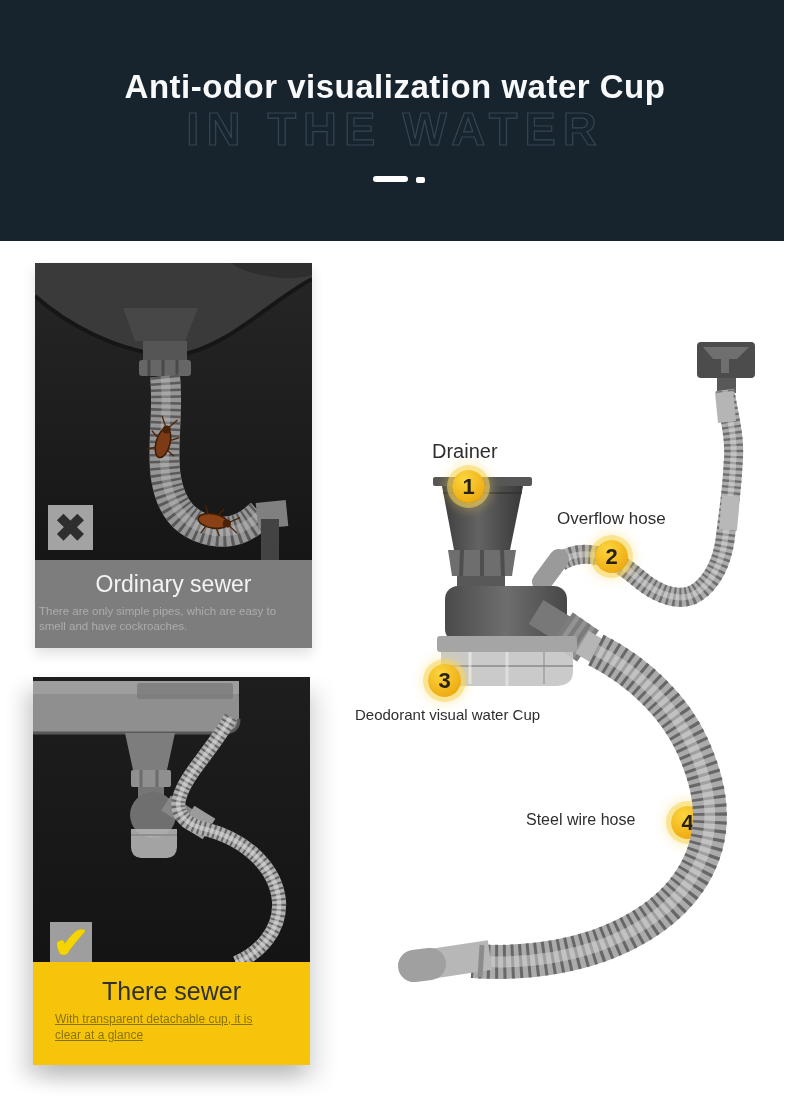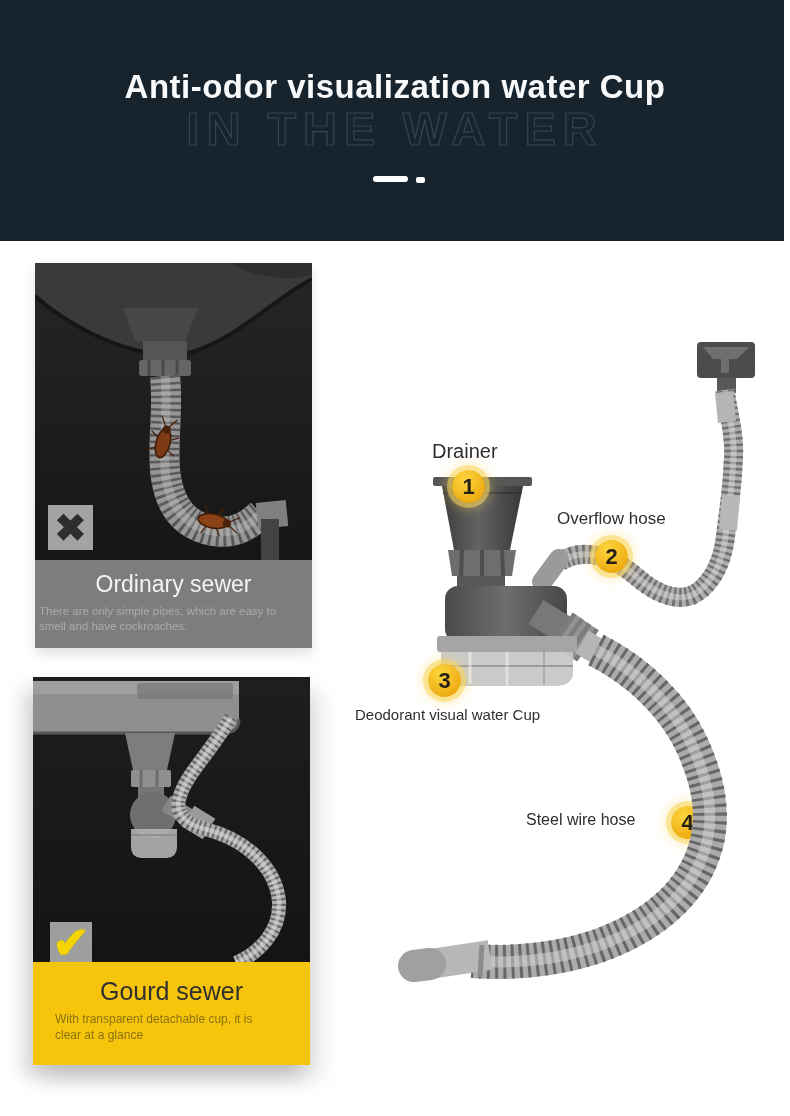--- a/index.html
+++ b/index.html
@@ -24,21 +24,21 @@
   .card2{left:33px;top:677px;box-shadow:-10px 12px 18px rgba(0,0,0,.16),10px 14px 20px rgba(0,0,0,.12);}
   .card2 .card-photo{height:285px;background:linear-gradient(#1e1e1e,#141414);}
   .card-caption{position:relative;width:277px;}
   .caption-gray{height:88px;background:#7d7d7d;}
   .caption-yellow{height:103px;background:#f6c50b;}
   .caption-title{margin:0;padding-top:11px;text-align:center;font-weight:400;}
   .caption-gray .caption-title{font-size:23px;color:#f3f3f3;}
   .caption-yellow .caption-title{font-size:25px;color:#303030;padding-top:15px;}
   .caption-text{margin:6px 8px 0 0;line-height:1.32;}
   .caption-gray .caption-text{padding:0 4px;font-size:11.5px;color:#acacac;}
-  .caption-yellow .caption-text{padding:0 28px 0 22px;font-size:12px;color:rgba(45,45,20,.55);}
+  .caption-yellow .caption-text{padding:0 28px 0 22px;font-size:12px;color:rgba(45,45,20,.55);text-decoration:underline;}
 
   .verdict{position:absolute;display:flex;align-items:center;justify-content:center;}
   .verdict-x{left:13px;top:242px;width:45px;height:45px;background:#a3a3a3;
         color:#2e2e2e;font-size:38px;font-weight:700;line-height:1;}
   .verdict-check{left:17px;top:245px;width:42px;height:42px;background:#9e9e9e;
         color:#f4d503;font-size:44px;font-weight:700;line-height:1;text-shadow:0 0 1px #c9ad00;}
 
   
   .diagram-svg{position:absolute;left:330px;top:300px;width:460px;height:716px;z-index:2;}
   .diagram-label{position:absolute;color:#2e2e2e;z-index:4;white-space:nowrap;}
@@ -136,21 +136,21 @@
 
         <g>
           <path d="M198,40 C178,75 152,98 146,122 C142,138 155,148 172,152 C215,163 243,192 246,224 C248,254 226,276 203,286" fill="none" stroke="#b0b0b0" stroke-width="14"></path>
           <path d="M198,40 C178,75 152,98 146,122 C142,138 155,148 172,152 C215,163 243,192 246,224 C248,254 226,276 203,286" fill="none" stroke="#585858" stroke-width="14" stroke-dasharray="2 3.2" opacity=".85"></path>
           <path d="M198,40 C178,75 152,98 146,122 C142,138 155,148 172,152 C215,163 243,192 246,224 C248,254 226,276 203,286" fill="none" stroke="#e4e4e4" stroke-width="4.5" opacity=".5"></path>
         </g>
       </svg>
       <div class="verdict verdict-check">✔</div>
     </div>
     <div class="card-caption caption-yellow">
-      <p class="caption-title">Gourd sewer</p>
+      <p class="caption-title">There sewer</p>
       <p class="caption-text">With transparent detachable cup, it is clear at a glance</p>
     </div>
   </div>
 
   <div class="badge badge-4">4</div>
 
   <svg class="diagram-svg" viewBox="0 0 460 716">
     <defs>
       <linearGradient id="cupg" x1="0" y1="0" x2="1" y2="0">
         <stop offset="0" stop-color="#3d3d3d"></stop>

